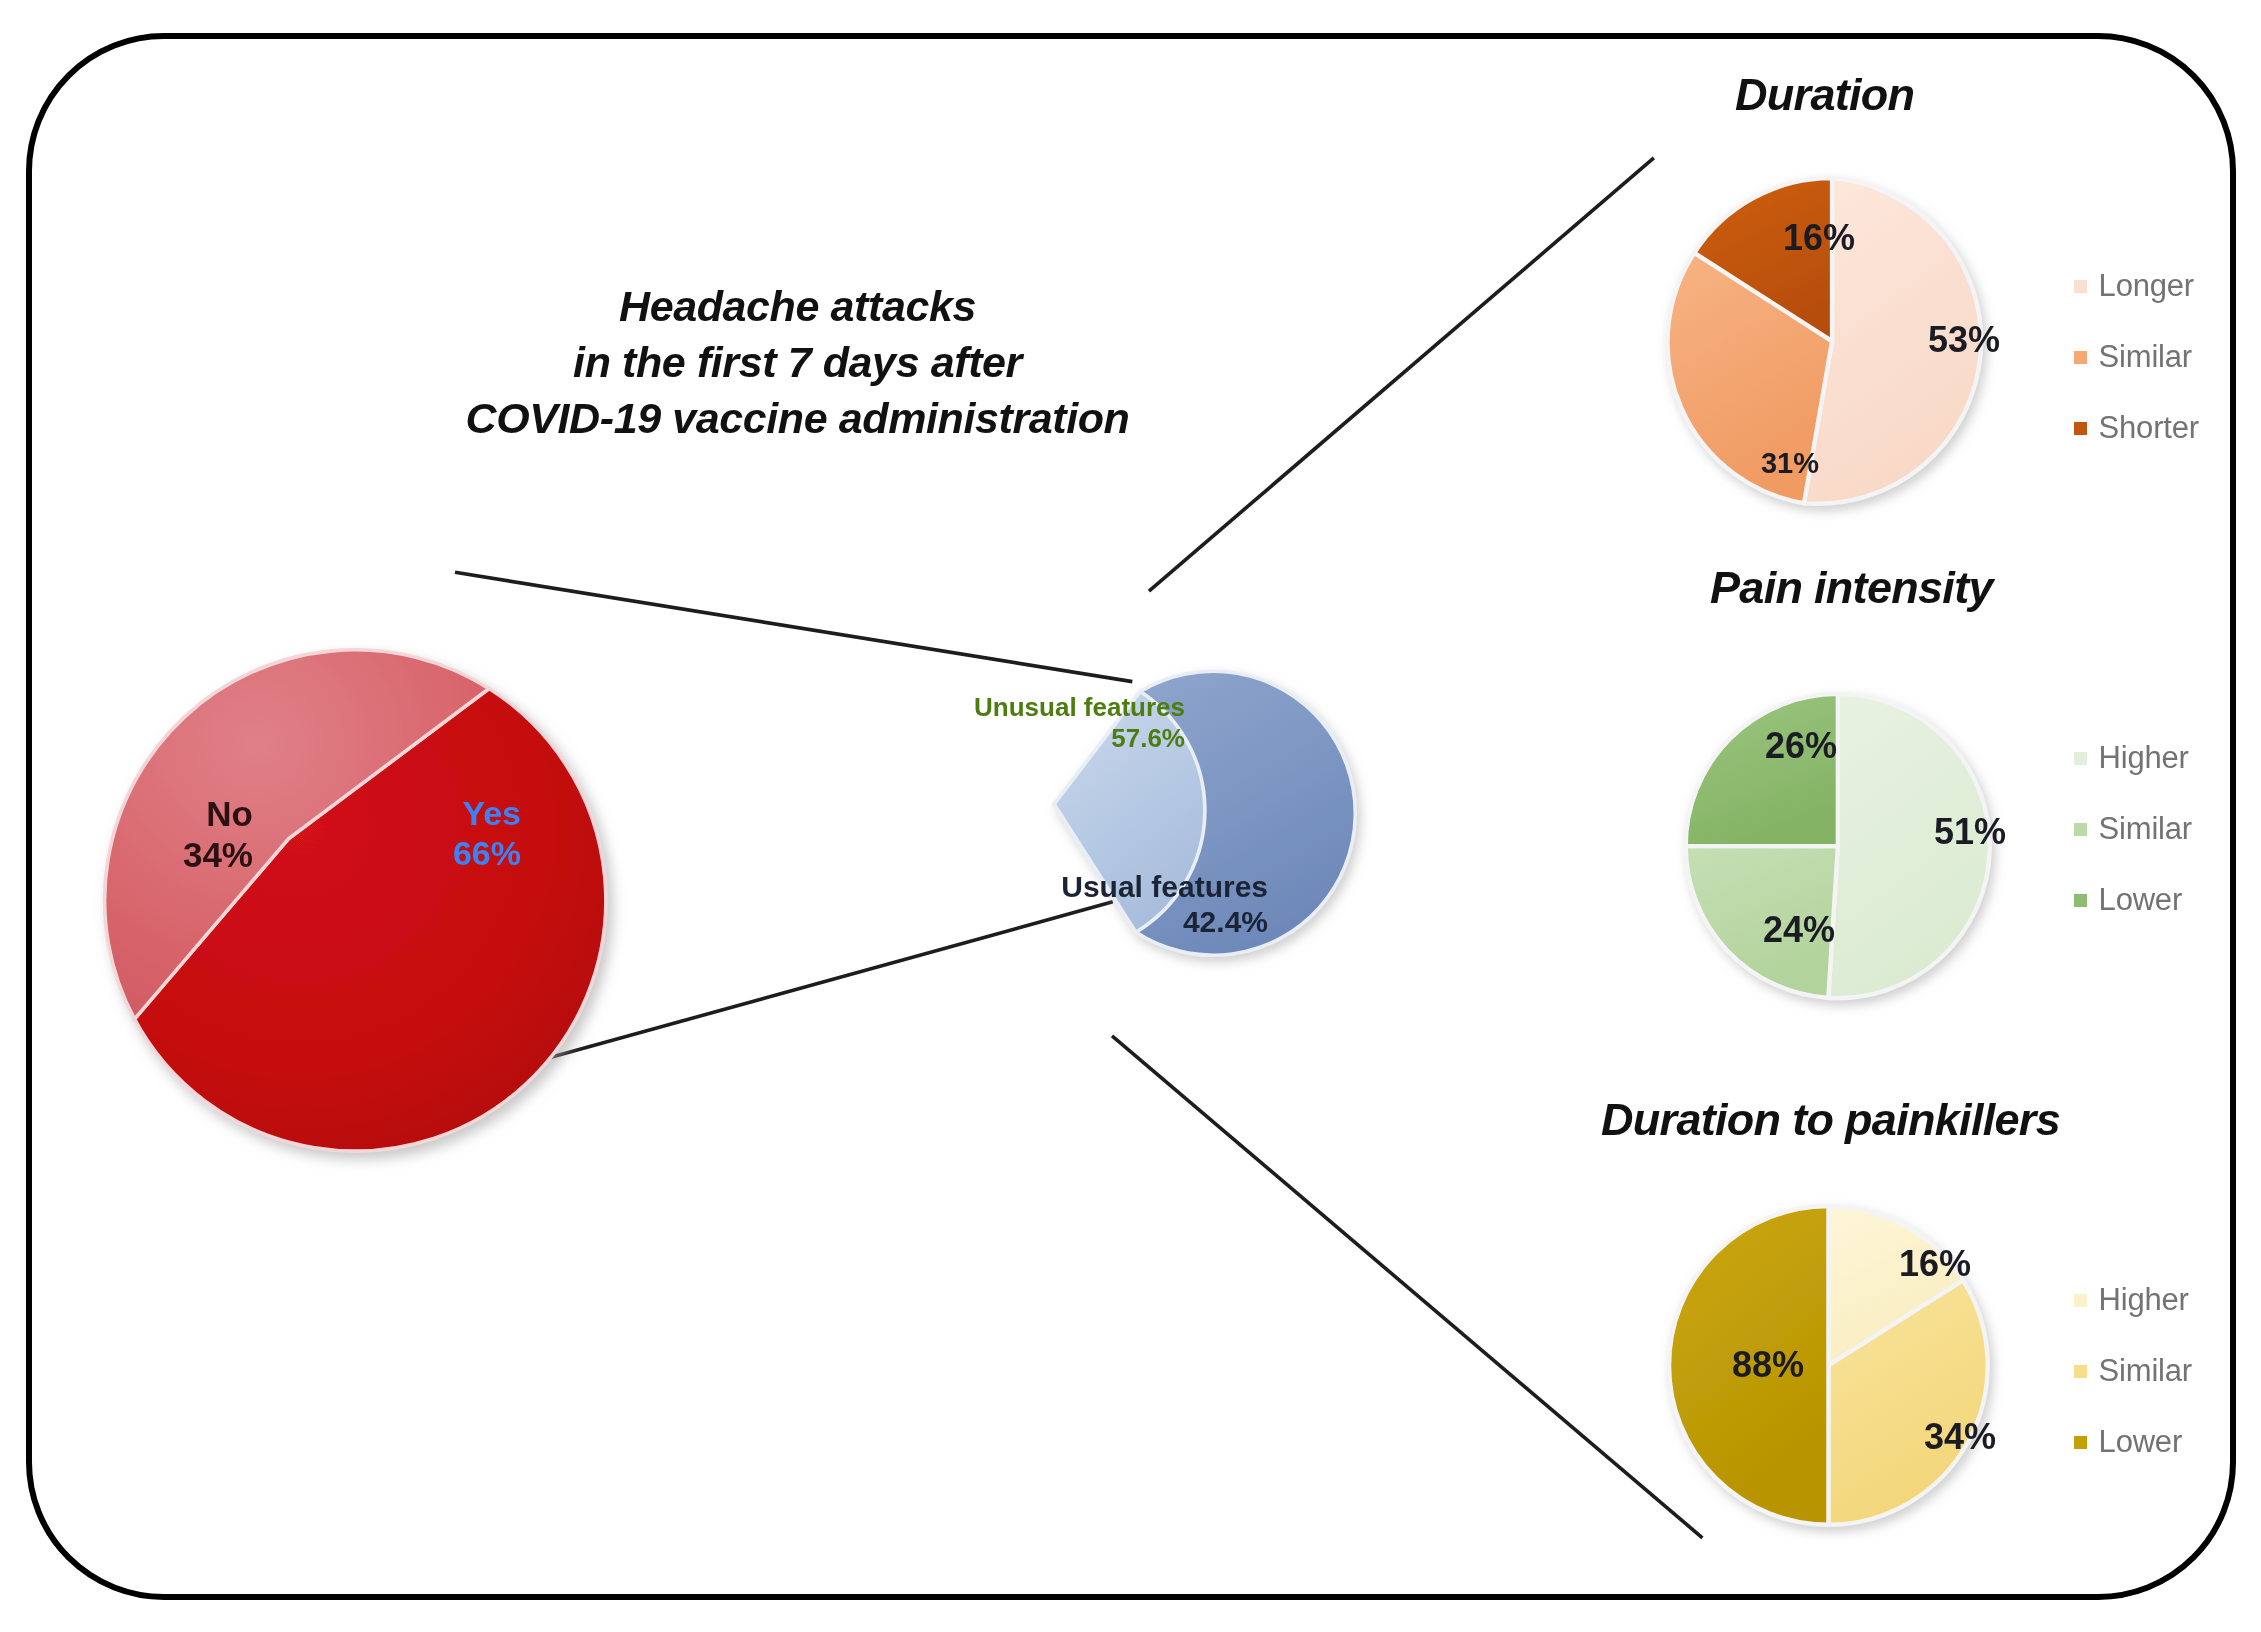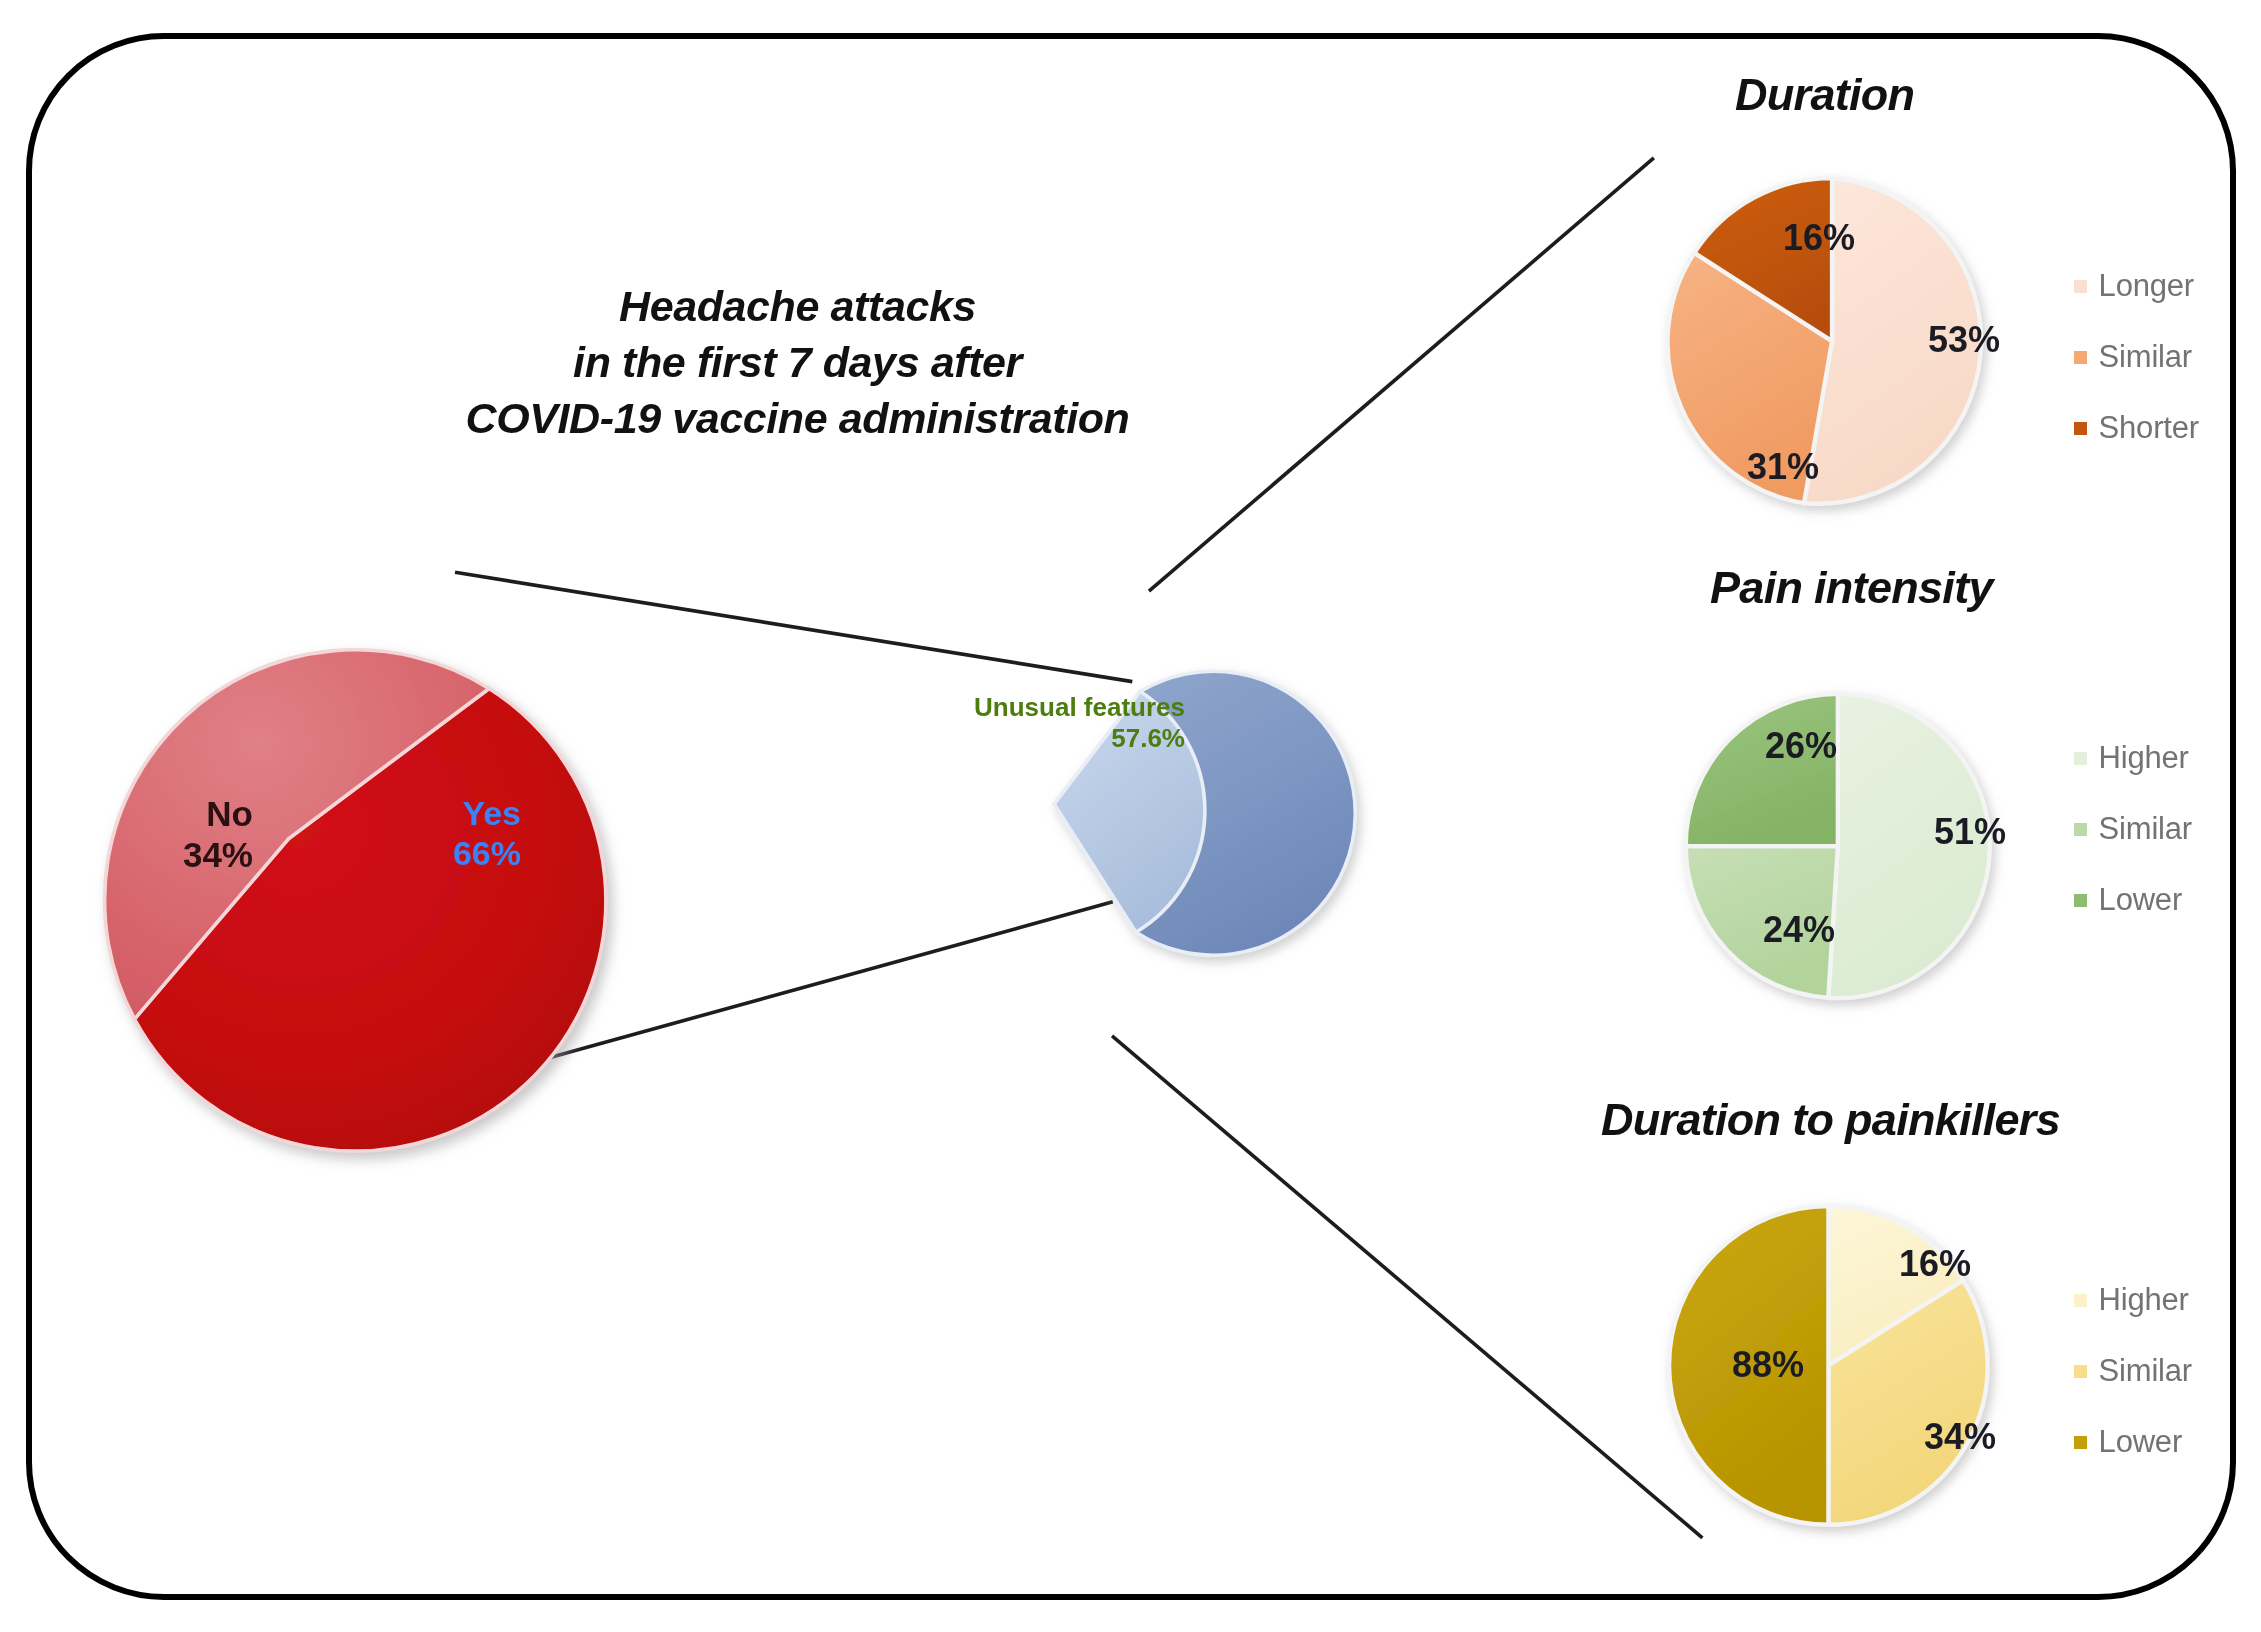--- a/index.html
+++ b/index.html
@@ -167,24 +167,28 @@
   </div>
   <div class="pielabel" style="left:362px; top:793px; width:159px; font-size:34px; color:#3b82f6;">
     <div>Yes</div>
     <div>66%</div>
   </div>
 
   <div class="pielabel" style="left:924px; top:692px; width:261px; font-size:26px; color:#4d7c0f;">
     <div>Unusual features</div>
     <div>57.6%</div>
   </div>
+  <div class="pielabel" style="left:1007px; top:869px; width:261px; font-size:30px; color:#1b2436;">
+    <div>Usual features</div>
+    <div>42.4%</div>
+  </div>
 
   <div class="ttl" style="left:1735px; top:69px; font-size:45px;">Duration</div>
   <div class="pielabel" style="left:1884px; top:319px; width:116px; font-size:36px;">53%</div>
-  <div class="pielabel" style="left:1703px; top:446px; width:116px; font-size:36px;">31%</div>
+  <div class="pielabel" style="left:1703px; top:446px; width:116px; font-size:29px;">31%</div>
   <div class="pielabel" style="left:1739px; top:217px; width:116px; font-size:36px;">16%</div>
 
   <div class="legend" style="left:2074px; top:268px;">
     <div class="legrow">
       <span class="swatch" style="background:#FBE0D2;"></span>
       <span class="legtxt">Longer</span>
     </div>
     <div class="legrow">
       <span class="swatch" style="background:#F5A873;"></span>
       <span class="legtxt">Similar</span>

